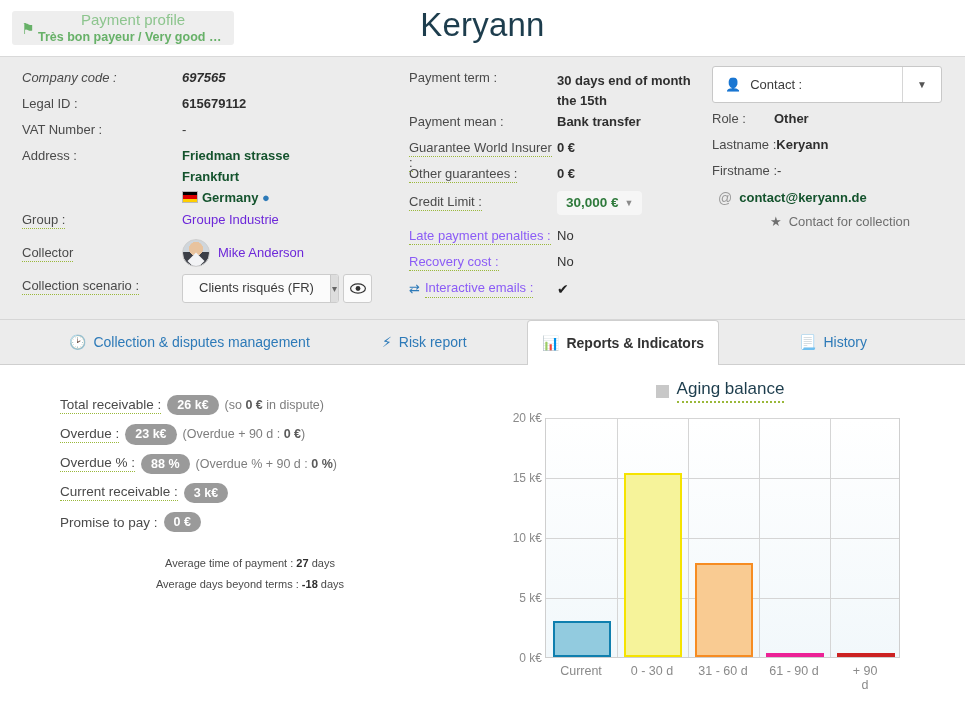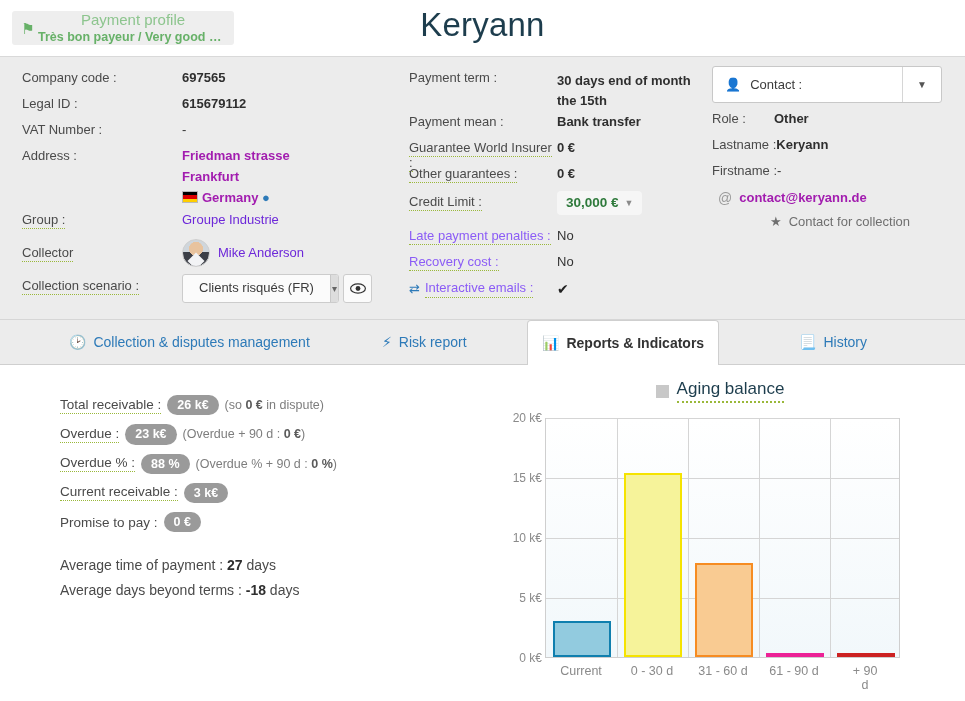--- a/index.html
+++ b/index.html
@@ -46,21 +46,21 @@
   .col-b{left:409px;width:300px;}
   .col-c{left:712px;width:245px;}
 
   .row{display:flex;margin-bottom:0;line-height:1.15;}
   .lbl{color:#4a4a4a;font-size:13px;}
   .lbl-w1{width:160px;flex:none;}
   .lbl-w2{width:148px;flex:none;}
   .val{color:#333;font-size:13px;}
   .val-b{font-weight:bold;color:#2f2f2f;}
   .link{color:#6d28d9;cursor:pointer;}
-  .link-b{color:#a21caf;font-weight:bold;cursor:pointer;}
+  .link-b{color:#14532d;font-weight:bold;cursor:pointer;}
   .dotted{border-bottom:1px dotted #9ab83a;padding-bottom:1px;}
   .dotted-blue{color:#8b5cf6;border-bottom:1px dotted #9ab83a;padding-bottom:1px;cursor:pointer;}
   
   .ca-r{position:absolute;left:0;width:380px;}
   .cb-r{position:absolute;left:0;width:310px;}
   .cc-r{position:absolute;left:0;width:245px;}
 
   .flag-de{
     display:inline-block;width:14px;height:10px;vertical-align:-1px;
     background:linear-gradient(to bottom,#000 0 33.3%,#dd0000 33.3% 66.6%,#ffce00 66.6% 100%);
@@ -135,21 +135,21 @@
   
   .content{position:relative;height:338px;background:#ffffff;}
   .stats{position:absolute;left:60px;top:30px;width:380px;}
   .stat-line{display:flex;align-items:center;margin-bottom:9px;font-size:13.5px;color:#4a4a4a;}
   .pill{
     display:inline-block;background:#9a9a9a;color:#fff;border-radius:11px;
     padding:2px 10px;font-size:12.5px;font-weight:bold;margin:0 6px;line-height:1.3;
   }
   .sub{color:#7d7d7d;font-size:12.5px;}
   .sub b{color:#5a5a5a;}
-  .avg{font-size:14px;color:#4a4a4a;margin-bottom:9px;}
+  .avg{font-size:11px;color:#4a4a4a;margin-bottom:9px;text-align:center;}
   .avg b{color:#2f2f2f;}
 
   
   .chart-wrap{position:absolute;left:495px;top:8px;width:450px;height:320px;}
   .chart-title{
     text-align:center;font-size:17px;color:#1d3d4d;
     display:flex;align-items:center;justify-content:center;gap:8px;margin-top:6px;
   }
   .legend-sq{width:13px;height:13px;background:#c8c8c8;display:inline-block;}
   .chart-title span.t{border-bottom:2px dotted #9ab83a;padding-bottom:2px;cursor:pointer;}
@@ -185,21 +185,21 @@
       <div class="pp-sub">Très bon payeur / Very good pa...</div>
     </div>
   </div>
   <div class="page-title">Keryann</div>
 </div>
 
 <div class="info-panel">
 
   <div class="col col-a">
 
-    <div class="ca-r" style="top:14px;">
+    <div class="ca-r" style="top:14px;font-style:italic;">
       <div class="row">
         <div class="lbl lbl-w1">Company code :</div>
         <div class="val val-b">697565</div>
       </div>
     </div>
 
     <div class="ca-r" style="top:40px;">
       <div class="row">
         <div class="lbl lbl-w1">Legal ID :</div>
         <div class="val val-b">615679112</div>

